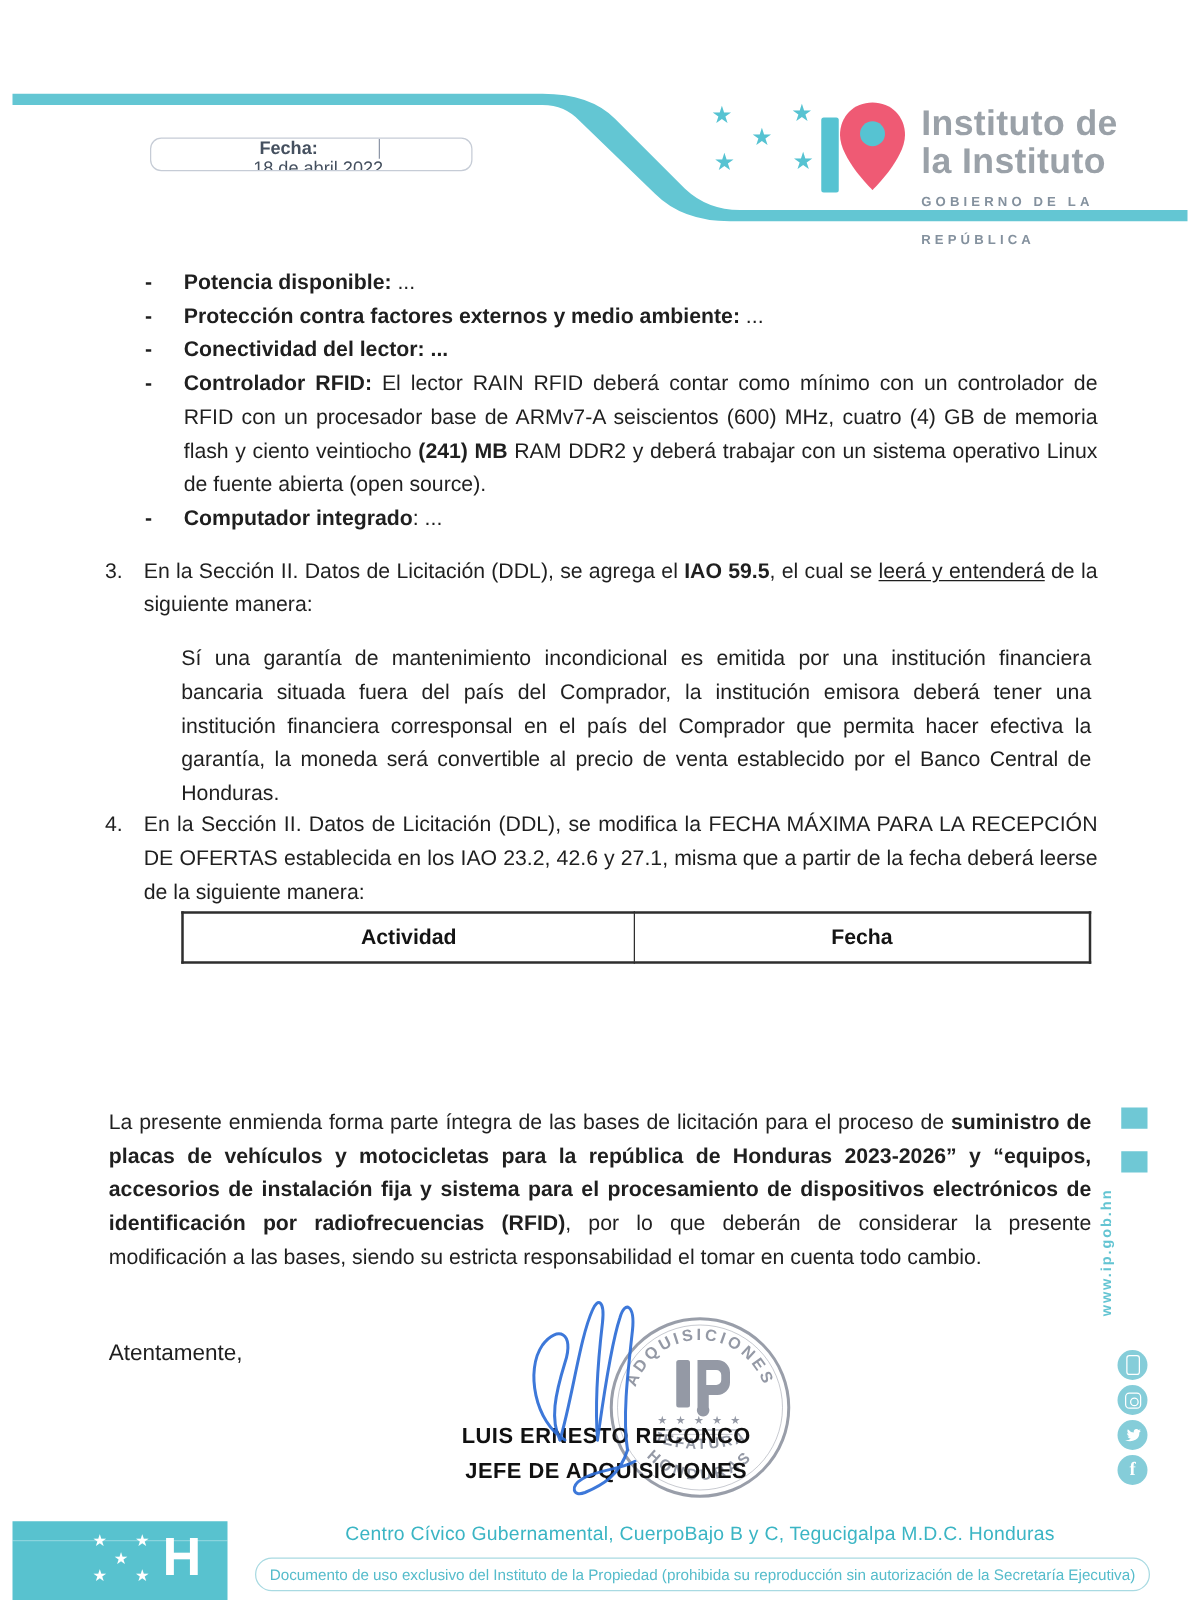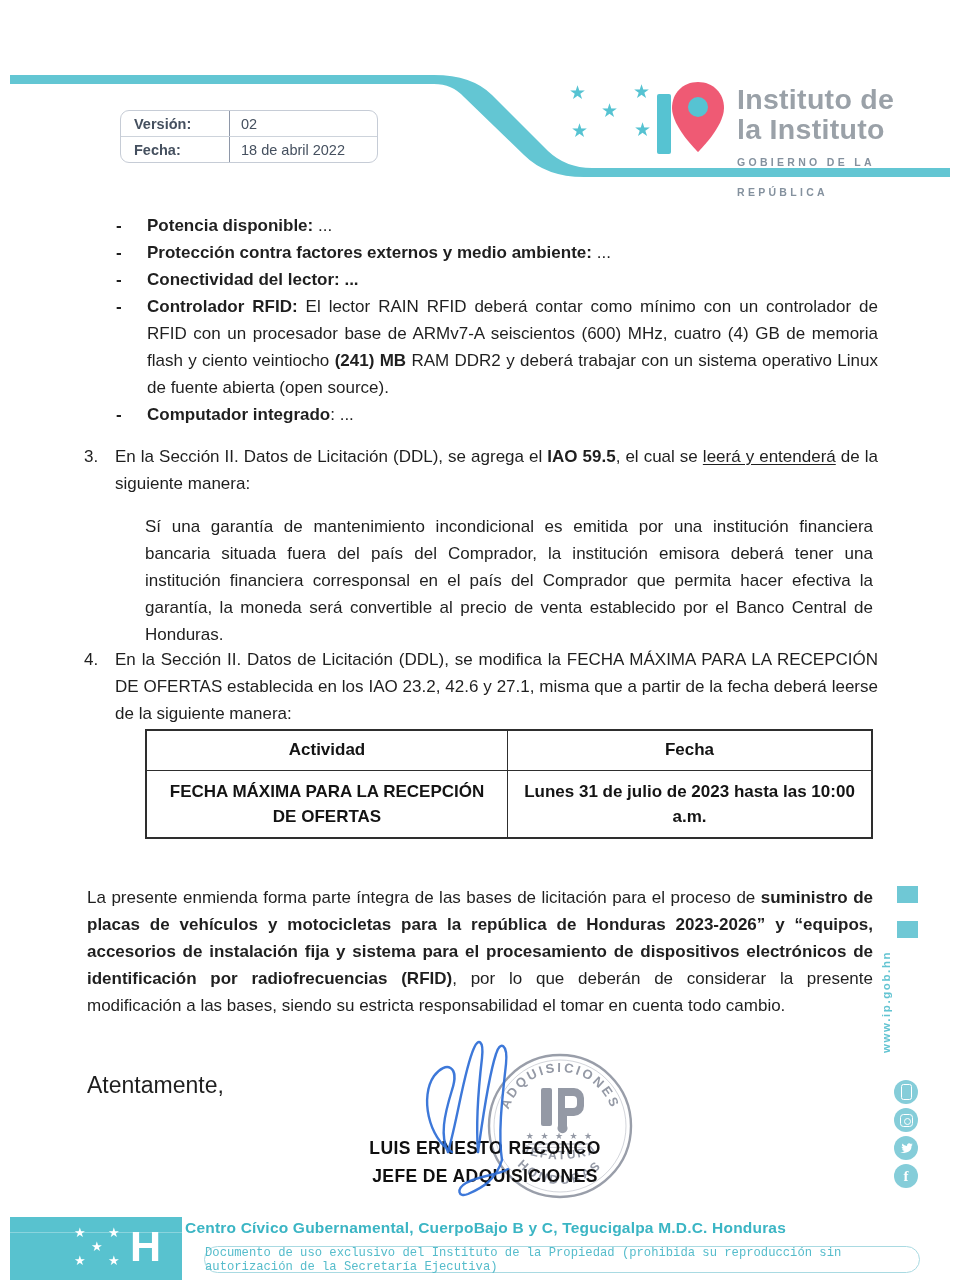--- a/index.html
+++ b/index.html
@@ -6,21 +6,21 @@
   .page{position:relative;width:960px;height:1280px;background:#ffffff;margin:0 auto;
         font-family:"Liberation Sans","DejaVu Sans",sans-serif;color:#1f1f1f;overflow:hidden;}
   .abs{position:absolute;}
   svg{display:block;}
 
   
   .swoosh{left:0;top:0;}
   .code-table{left:120px;top:110px;width:256px;border:1.6px solid #c6ccd6;border-radius:9px;
               background:#fff;font-size:14.5px;color:#45505f;overflow:hidden;}
   .code-row{display:flex;height:25px;align-items:center;border-bottom:1.4px solid #cdd3db;}
-  .code-row:last-child{border-bottom:none;}
+  .code-row:last-child{border-bottom:none;flex-direction:column;}
   .code-label{width:95px;padding-left:13px;font-weight:700;border-right:1.8px solid #8e97a8;height:100%;
               display:flex;align-items:center;}
   .code-value{padding-left:11px;}
   .logo-star{position:absolute;color:#56c3d2;font-size:19px;line-height:19px;}
   .logo-text{left:737px;top:84px;line-height:30px;font-size:28.5px;font-weight:700;color:#9aa1a8;letter-spacing:.3px;}
   .logo-tagline{margin-top:3px;font-size:10.5px;font-weight:600;letter-spacing:3.3px;color:#84919e;}
 
   
   .body-text{font-size:17px;line-height:27px;text-align:justify;}
   .bullets{left:112px;top:212px;width:766px;}
@@ -37,21 +37,21 @@
 
   
   .sched{left:145px;top:729px;width:728px;border-collapse:collapse;border:2px solid #2e2e2e;}
   .sched td,.sched th{border:1.6px solid #2e2e2e;font-weight:700;font-size:17px;text-align:center;
                       vertical-align:middle;padding:4px 14px;color:#141414;}
   .sched .hrow{height:40px;}
   .sched .drow{height:68px;line-height:25px;}
   .sched .c1{width:332px;}
 
   .closing{left:87px;top:884px;width:786px;}
-  .salutation{left:87px;top:1072px;font-size:23px;}
+  .salutation{left:87px;top:1072px;font-size:18px;}
 
   
   .stamp{left:484px;top:1050px;z-index:1;}
   .sig{left:418px;top:1034px;z-index:3;}
   .name-block{left:345px;top:1134px;width:280px;text-align:center;font-weight:700;font-size:17.5px;
               line-height:28px;letter-spacing:.4px;color:#101010;z-index:2;}
 
   
   .sq{width:21px;height:17px;background:#6fc8d5;}
   .website{left:880px;top:946px;width:24px;height:112px;writing-mode:vertical-rl;transform:rotate(180deg);
@@ -61,39 +61,35 @@
   .phone-shape{width:9px;height:14px;border:1.6px solid #fff;border-radius:2.5px;}
   .ig-shape{width:11px;height:11px;border:1.6px solid #fff;border-radius:3.5px;position:relative;}
   .ig-shape::after{content:"";position:absolute;left:3px;top:3px;width:5px;height:5px;border:1.3px solid #fff;border-radius:50%;}
   .fb-letter{color:#fff;font-weight:700;font-size:15px;font-family:"Liberation Serif",serif;}
 
   
   .h-block{left:10px;top:1217px;width:172px;height:63px;background:#58c2cf;}
   .h-line{position:absolute;left:0;top:15px;width:100%;height:1px;background:rgba(255,255,255,.3);}
   .h-star{position:absolute;color:#ffffff;font-size:13px;line-height:13px;}
   .h-letter{position:absolute;left:120px;top:5px;color:#ffffff;font-size:43px;font-weight:800;}
-  .footer-address{left:185px;right:25px;top:1219px;text-align:left;font-size:15.5px;font-weight:700;
+  .footer-address{left:185px;right:25px;top:1219px;text-align:center;font-size:15.5px;font-weight:400;
                   color:#3bb5c4;letter-spacing:.2px;}
   .footer-pill{left:204px;top:1246px;width:714px;height:25px;border:1.5px solid #a9dae2;border-radius:14px;
-               display:flex;align-items:center;justify-content:center;font-size:12.2px;color:#55bccb;font-family:Liberation Mono, monospace;}
+               display:flex;align-items:center;justify-content:center;font-size:12.2px;color:#55bccb;}
 </style>
 </head>
 <body>
 
 <div class="page">
 
   <svg class="abs swoosh" width="960" height="200" viewBox="0 0 960 200">
     <path d="M10 75 H434 Q472 75 492 95 L548 151 Q566 168 592 168 H950 V177 H584 Q546 177 524 155 L464 97 Q452 84 434 84 H10 Z" fill="#63c6d3"></path>
   </svg>
 
   <div class="abs code-table">
-    <div class="code-row">
-      <span class="code-label">Versión:</span>
-      <span class="code-value">02</span>
-    </div>
     <div class="code-row">
       <span class="code-label">Fecha:</span>
       <span class="code-value">18 de abril 2022</span>
     </div>
   </div>
 
   <span class="logo-star" style="left:569px;top:83px;">★</span>
   <span class="logo-star" style="left:601px;top:101px;">★</span>
   <span class="logo-star" style="left:633px;top:82px;">★</span>
   <span class="logo-star" style="left:571px;top:121px;">★</span>
@@ -144,24 +140,20 @@
   <div class="abs item4 body-text numbered">
     <span class="num">4.</span>
     <div class="ntext">En la Sección II. Datos de Licitación (DDL), se modifica la FECHA MÁXIMA PARA LA RECEPCIÓN DE OFERTAS establecida en los IAO 23.2, 42.6 y 27.1, misma que a partir de la fecha deberá leerse de la siguiente manera:</div>
   </div>
 
   <table class="abs sched">
     <tbody>
         <tr class="hrow">
       <th class="c1">Actividad</th>
       <th>Fecha</th>
-    </tr>
-    <tr class="drow">
-      <td>FECHA MÁXIMA PARA LA RECEPCIÓN DE OFERTAS</td>
-      <td>Lunes 31 de julio de 2023 hasta las 10:00 a.m.</td>
     </tr>
   </tbody>
     </table>
 
   <div class="abs closing body-text">
     <span>La presente enmienda forma parte íntegra de las bases de licitación para el proceso de </span><b>suministro de placas de vehículos y motocicletas para la república de Honduras 2023-2026” y “equipos, accesorios de instalación fija y sistema para el procesamiento de dispositivos electrónicos de identificación por radiofrecuencias (RFID)</b><span>, por lo que deberán de considerar la presente modificación a las bases, siendo su estricta responsabilidad el tomar en cuenta todo cambio.</span>
   </div>
 
   <div class="abs salutation">Atentamente,</div>
 

